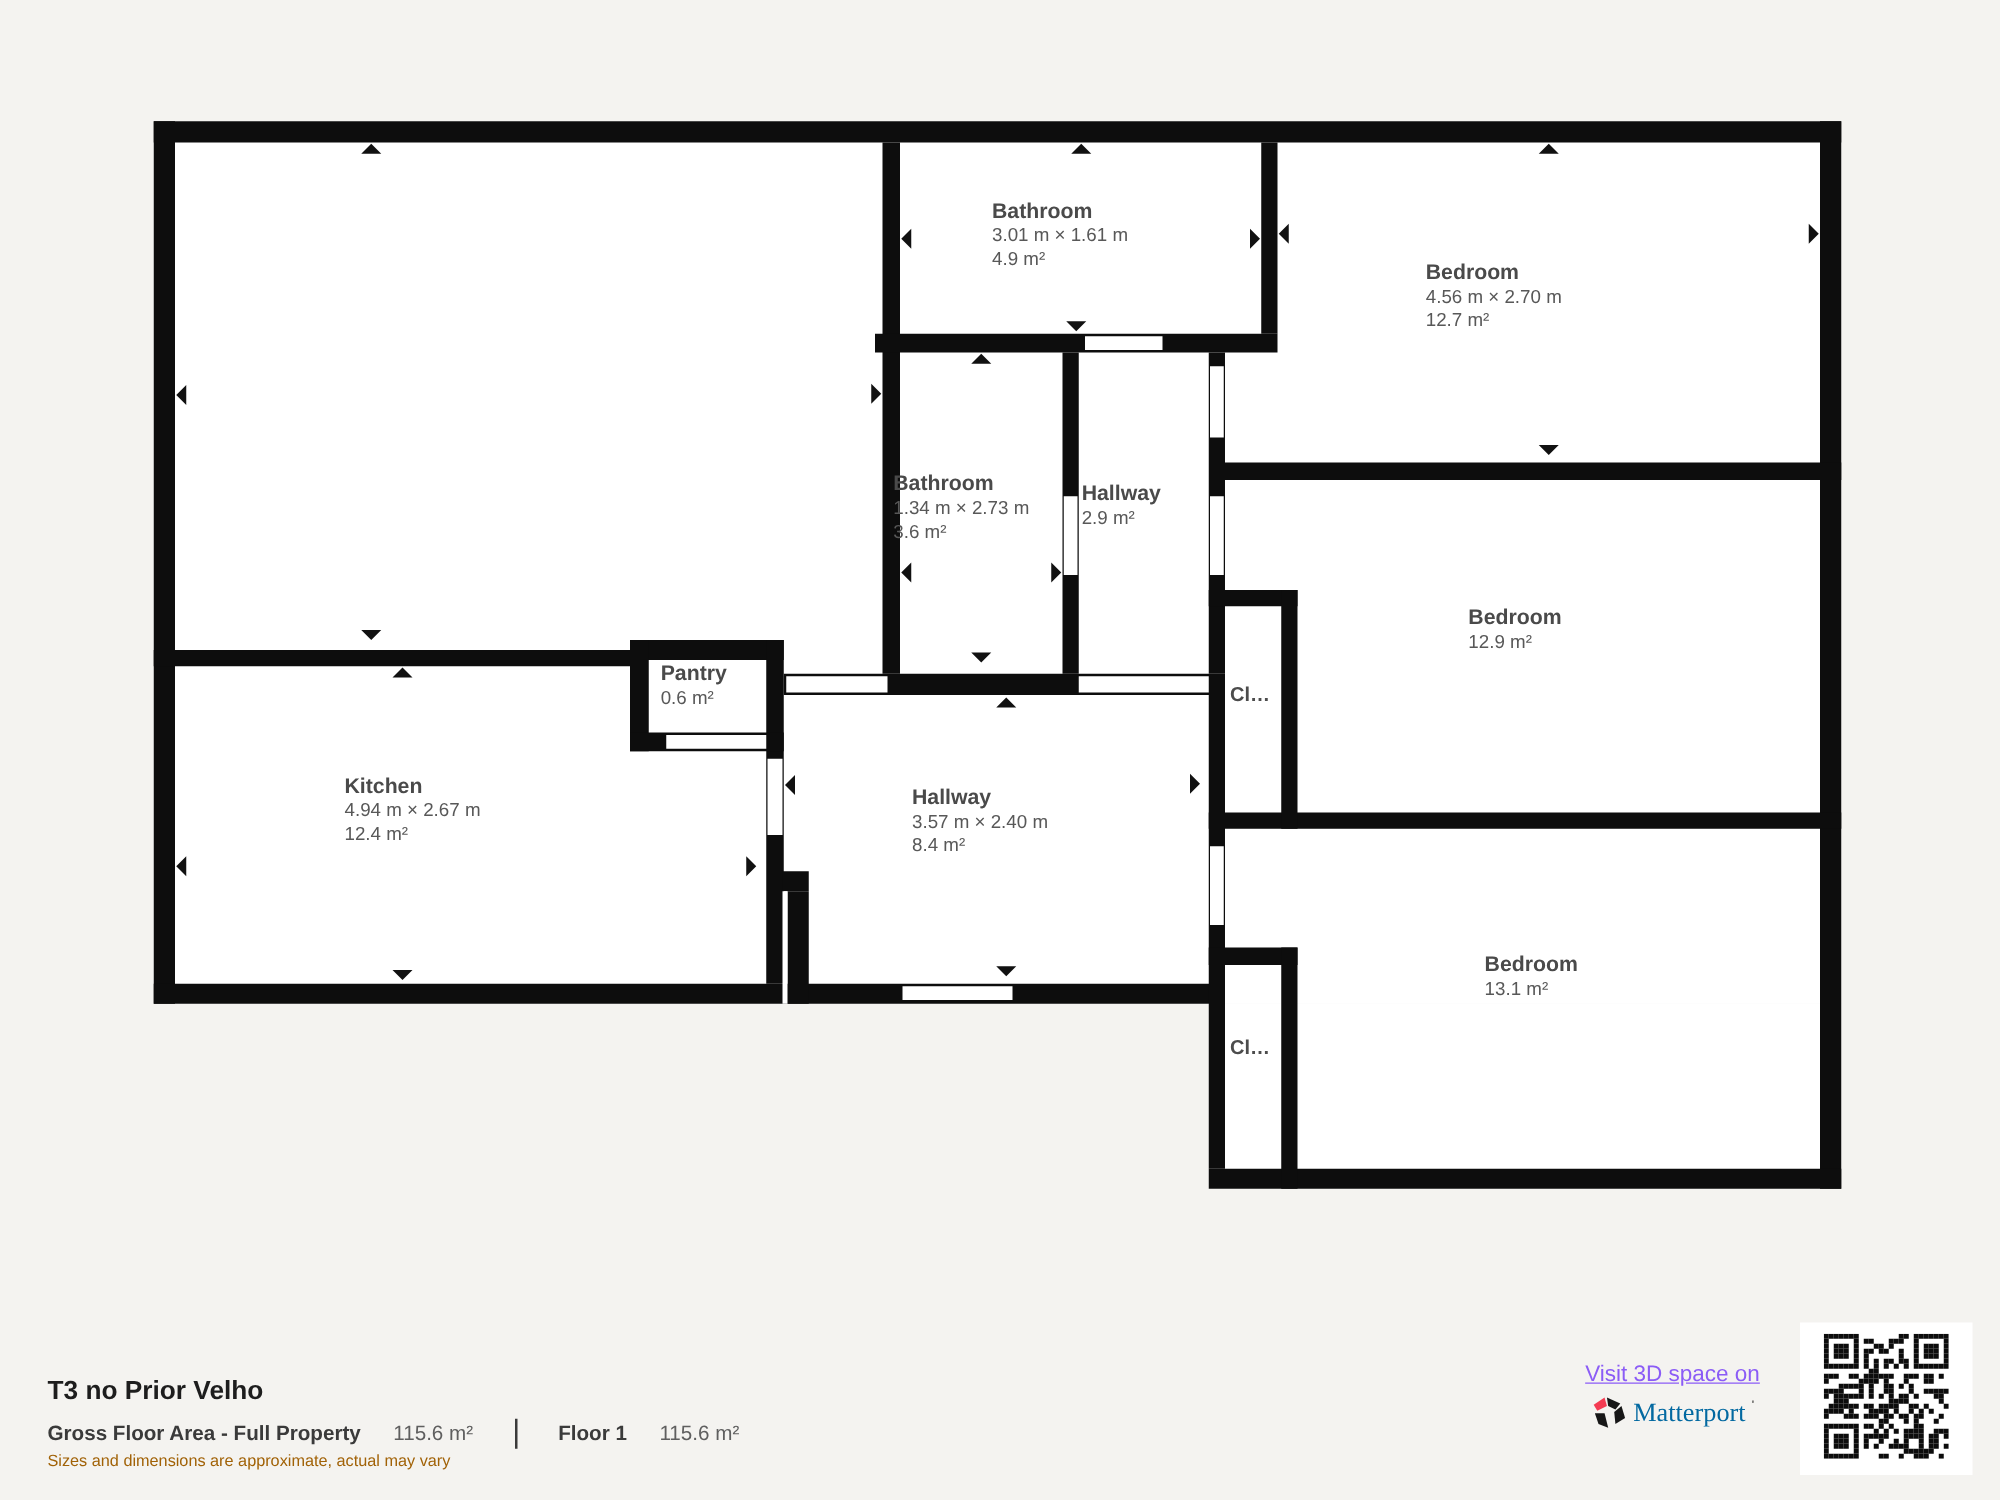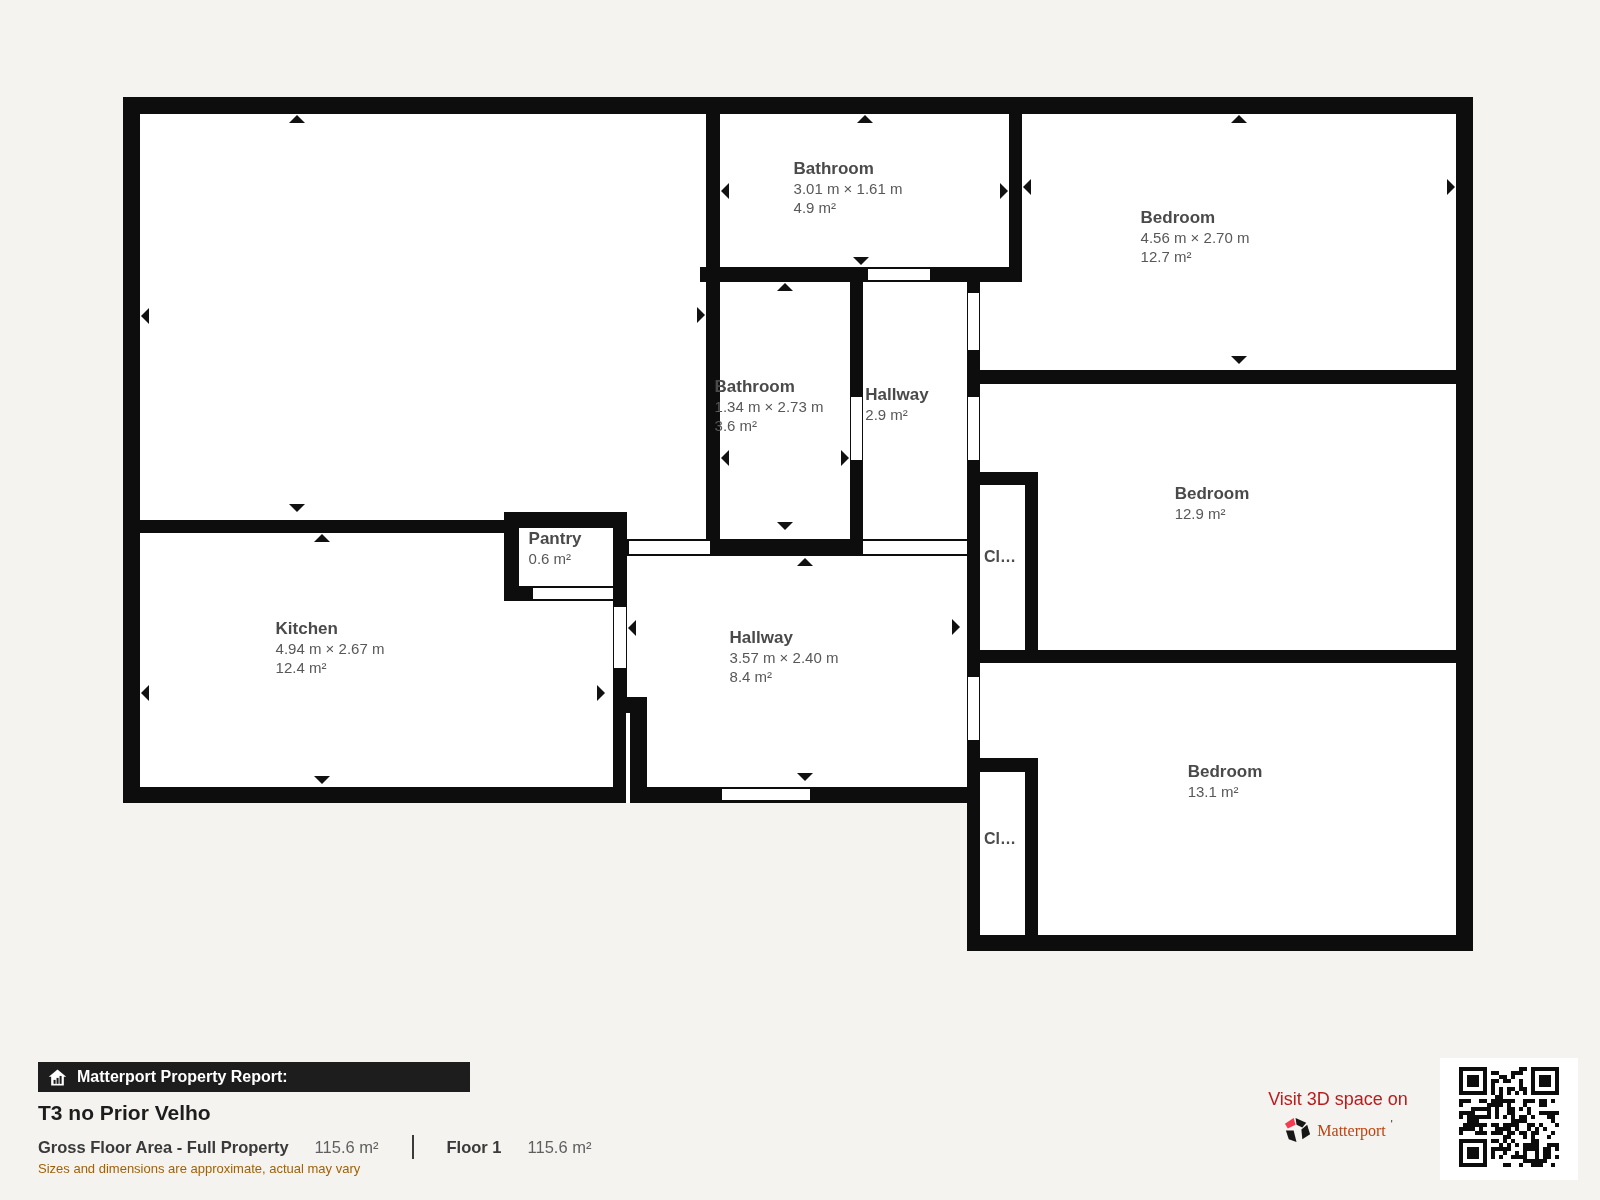--- a/index.html
+++ b/index.html
@@ -21,23 +21,23 @@
   .bar{position:absolute;left:38px;top:1062px;width:432px;height:30px;background:#1d1d1d;
        display:flex;align-items:center;gap:10px;padding-left:10px;box-sizing:border-box;}
   .bar span{color:#fff;font-weight:bold;font-size:16px;}
   .ptitle{position:absolute;left:38px;top:1101px;font-size:21px;font-weight:bold;color:#1d1d1d;}
   .gross{position:absolute;left:38px;top:1135px;display:flex;align-items:center;font-size:16.5px;color:#3d3d3d;gap:20px;}
   .gross b{font-weight:bold;color:#3a3a3a;}
   .gross .val{font-weight:normal;color:#5f5f5f;margin-left:6px;}
   .gross .div{width:2px;height:24px;background:#3a3a3a;margin:0 13px;}
   .disc{position:absolute;left:38px;top:1161px;font-size:13px;color:#a16207;}
   .cta{position:absolute;left:1252px;top:1089px;width:172px;text-align:center;}
-  .cta .l1{font-size:18px;color:#b91c1c;}
+  .cta .l1{font-size:18px;color:#8b5cf6;text-decoration:underline;}
   .cta .brandrow{margin-top:6px;display:flex;align-items:center;justify-content:center;gap:5px;}
-  .cta .word{font-family:"Liberation Serif", serif;font-size:16px;color:#c2410c;}
+  .cta .word{font-family:"Liberation Serif", serif;font-size:21px;color:#0369a1;}
   .cta .tick{font-size:10px;color:#1f1f1f;vertical-align:top;position:relative;top:-6px;}
   .qrcard{position:absolute;left:1440px;top:1058px;width:138px;height:122px;background:#ffffff;
           display:flex;align-items:center;justify-content:center;}
 </style>
 </head>
 <body>
 
 <div id="stage">
 
   <div class="floor" style="left:123px;top:97px;width:1350px;height:706px;"></div>
@@ -143,29 +143,20 @@
     <div class="d">3.57 m × 2.40 m</div>
     <div class="d">8.4 m²</div>
   </div>
   <div class="roomlabel" style="left:1225px;top:761px;">
     <div class="t">Bedroom</div>
     <div class="d">13.1 m²</div>
   </div>
   <div class="cl" style="left:984px;top:548px;">Cl…</div>
   <div class="cl" style="left:984px;top:830px;">Cl…</div>
 
-  <div class="bar">
-    <svg width="19" height="19" viewBox="0 0 24 24">
-      <path d="M12 2 1 11h3v11h16V11h3z" fill="#ffffff"></path>
-      <rect x="7" y="15" width="2.6" height="5" fill="#1d1d1d"></rect>
-      <rect x="10.8" y="12.5" width="2.6" height="7.5" fill="#1d1d1d"></rect>
-      <rect x="14.6" y="10" width="2.6" height="10" fill="#1d1d1d"></rect>
-    </svg>
-    <span>Matterport Property Report:</span>
-  </div>
   <div class="ptitle">T3 no Prior Velho</div>
   <div class="gross">
     <b>Gross Floor Area - Full Property</b>
     <span class="val">115.6 m²</span>
     <span class="div"></span>
     <b>Floor 1</b>
     <span class="val">115.6 m²</span>
   </div>
   <div class="disc">Sizes and dimensions are approximate, actual may vary</div>
 

